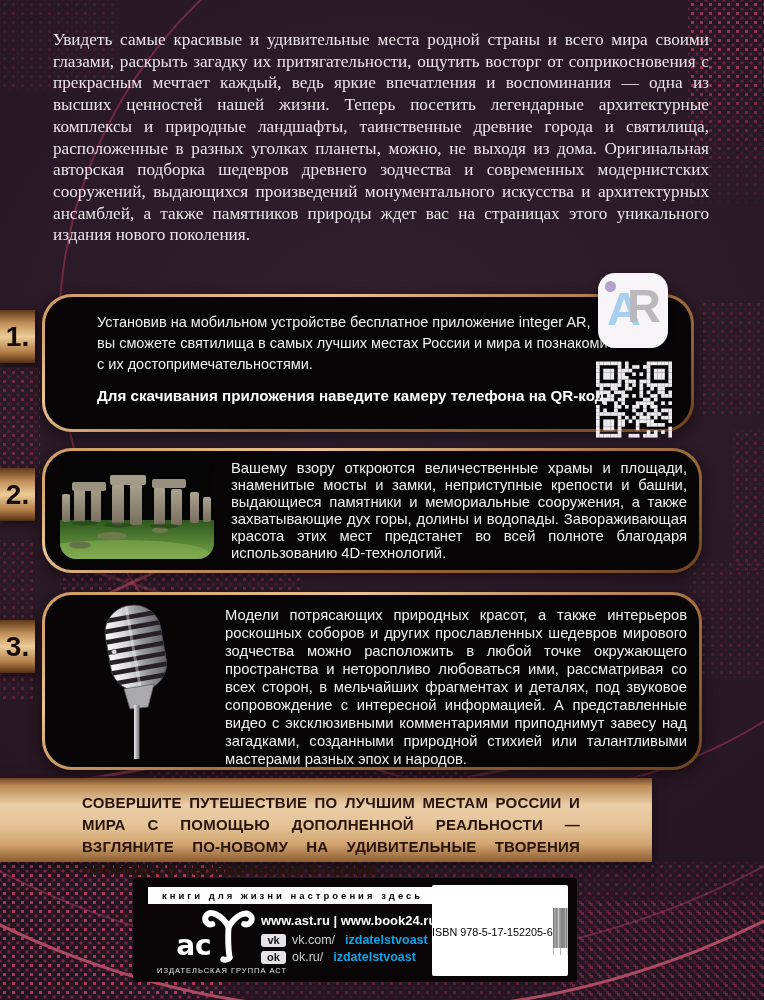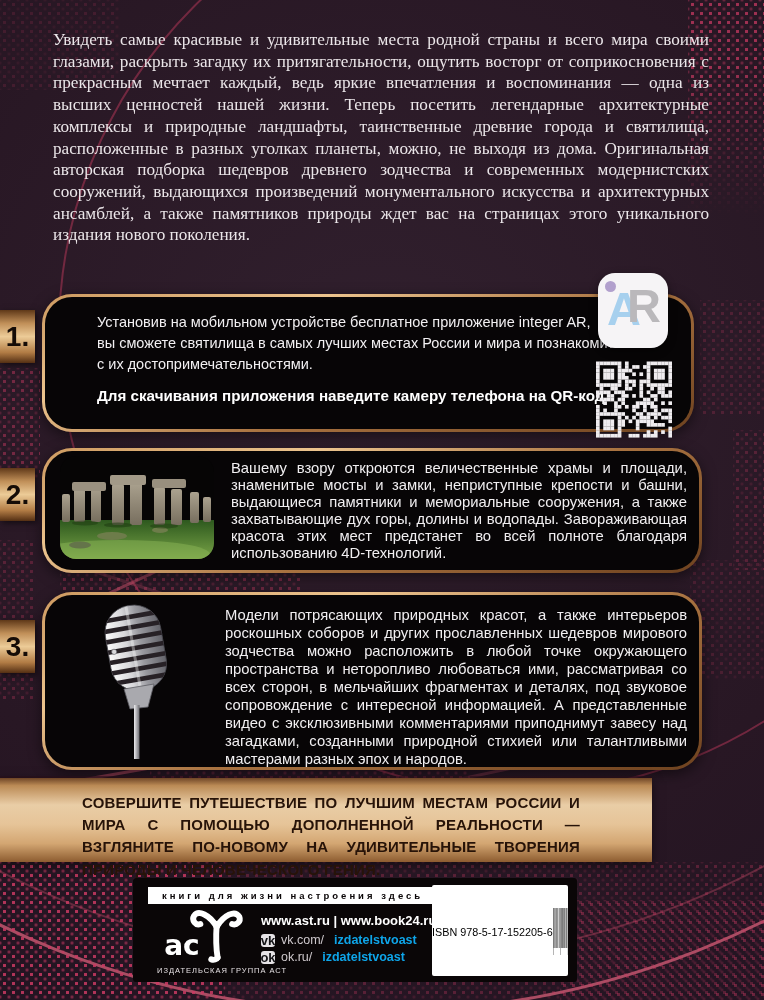--- a/index.html
+++ b/index.html
@@ -57,28 +57,28 @@
     padding:14px 72px 0 82px;
     background:linear-gradient(180deg,#6e4526 0%,#bb8a55 9%,#e9cda6 32%,#e6c498 55%,#d3a672 78%,#8d5c30 100%);
     box-shadow:0 -2px 0 rgba(40,15,25,.6), 0 3px 10px rgba(0,0,0,.5);}
   .banner p{margin:0;font-size:15px;line-height:22.2px;font-weight:bold;color:#271308;
     text-align:justify;letter-spacing:.2px;}
   
   .footer{position:absolute;left:133px;top:878px;width:444px;height:104px;z-index:5;
     background:#0a0607;border-radius:3px;}
   .tagline{position:absolute;left:15px;top:9px;background:#ffffff;color:#0a0607;
     font-size:9.5px;font-weight:bold;letter-spacing:3px;padding:3px 12px 3px 14px;white-space:nowrap;}
-  .ast-logo{position:absolute;left:30px;top:27px;}
+  .ast-logo{position:absolute;left:42px;top:27px;}
   .publisher-caption{position:absolute;left:24px;top:88px;font-size:7.5px;letter-spacing:1px;color:#e6e1e4;white-space:nowrap;}
   .links{position:absolute;left:128px;top:35px;}
   .websites{font-size:13px;font-weight:bold;color:#ffffff;}
   .social-row{display:flex;align-items:center;margin-top:5px;font-size:12.5px;color:#cfc9cd;}
   .social-row .bold{font-weight:bold;color:#0ea5e9;padding-left:10px;}
-  .sicon{width:14px;height:13px;border-radius:3px;background:#e6e3e6;color:#141417;
-    display:flex;align-items:center;justify-content:center;font-size:13px;font-weight:bold;margin-right:6px;}
+  .sicon{width:25px;height:13px;border-radius:3px;background:#e6e3e6;color:#141417;
+    display:flex;align-items:center;justify-content:center;font-size:11px;font-weight:bold;margin-right:6px;}
   .isbn-box{position:absolute;right:9px;top:7px;width:136px;height:91px;background:#ffffff;border-radius:2px;
     display:flex;flex-direction:row;align-items:center;}
   .isbn-num{font-size:10.8px;color:#000;margin-top:3px;white-space:nowrap;}
   .isbn-box svg{margin-top:1px;}
   .barcode-digits{font-size:13.5px;letter-spacing:1.2px;color:#000;font-family:"DejaVu Sans", sans-serif;margin-top:0;}
 </style>
 </head>
 <body>
 
 <div class="page">

